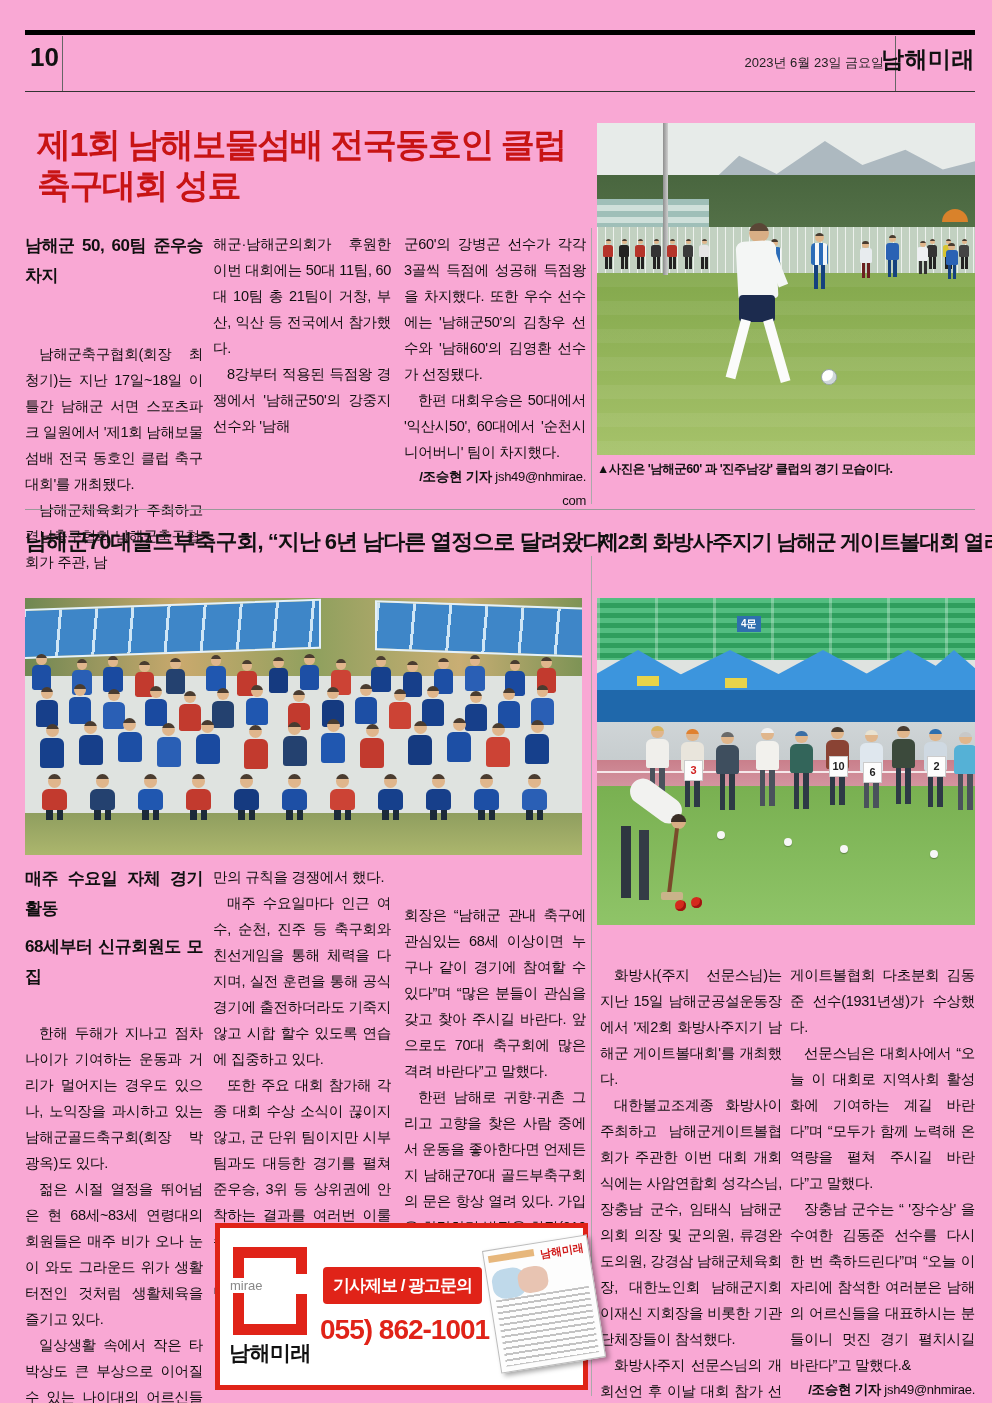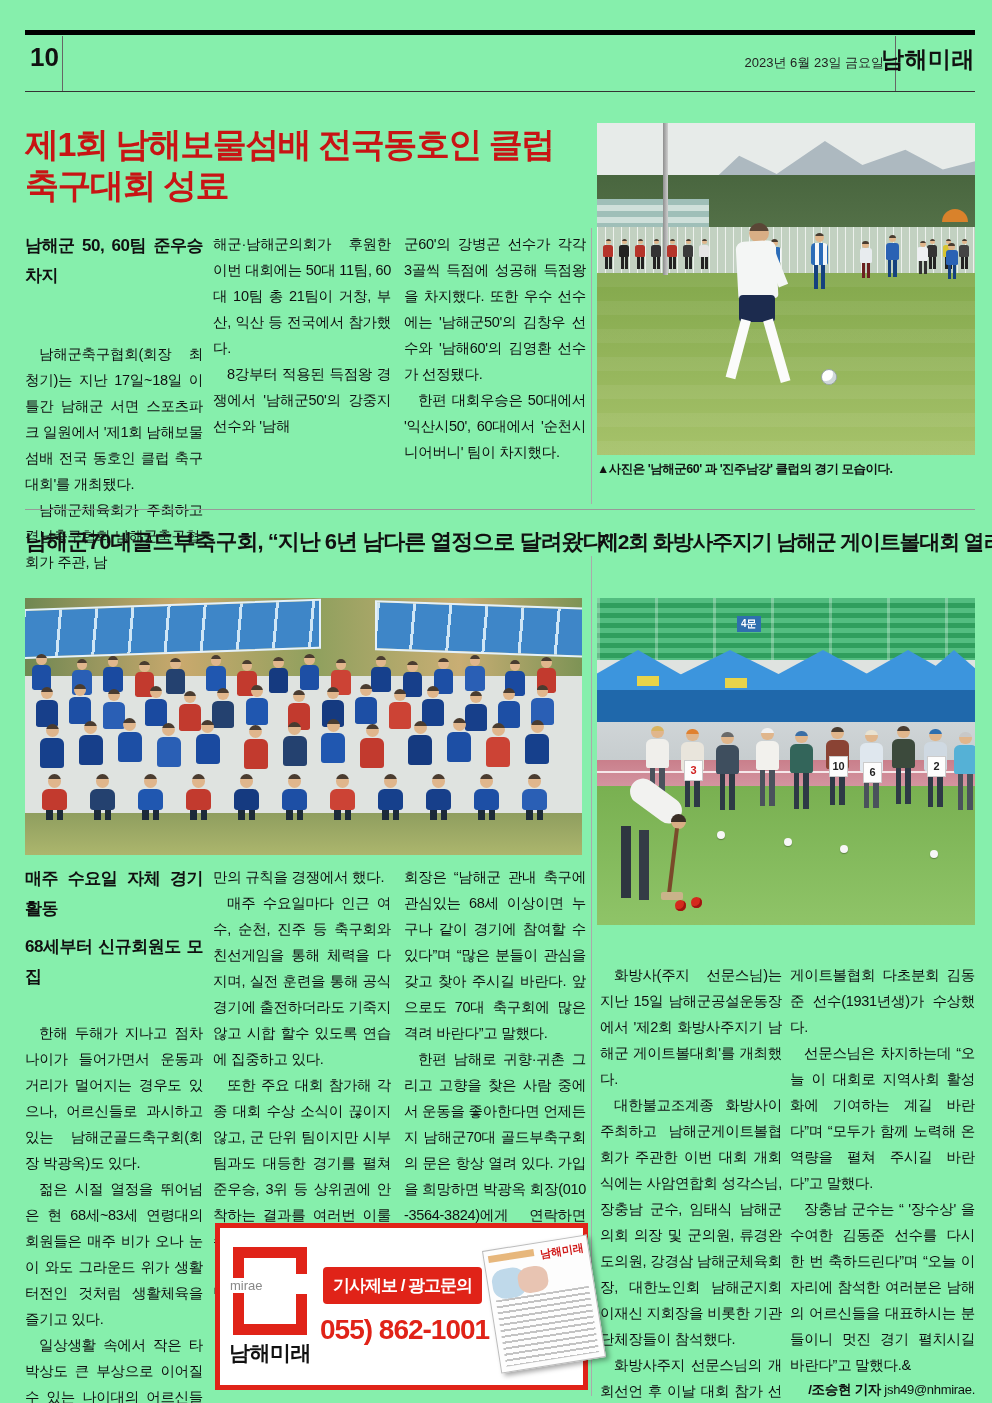--- a/index.html
+++ b/index.html
@@ -1,16 +1,16 @@
 <!DOCTYPE html>
 <html><head>
 <meta charset="utf-8">
 <style>
   html,body{margin:0;padding:0;background:#888;}
-  .page{position:relative;width:992px;height:1403px;margin:0 auto;background:#86efac;
+  .page{position:relative;width:992px;height:1403px;margin:0 auto;background:#f9a8d4;
         font-family:"Liberation Sans","DejaVu Sans",sans-serif;color:#111;overflow:hidden;}
   .abs{position:absolute;}
 
   
   .toprule{left:25px;right:17px;top:30px;height:5px;background:#000;}
   .hdr-bottom{left:25px;right:17px;top:91px;height:1px;background:#333;}
   .pageno{left:30px;top:42px;font-size:26px;font-weight:bold;}
   .hdr-v1{left:62px;top:36px;width:1px;height:55px;background:#666;}
   .section{left:0;right:0;top:46px;text-align:center;font-size:19px;font-weight:bold;
            letter-spacing:3px;text-decoration:underline;text-underline-offset:5px;}
@@ -111,21 +111,21 @@
 <div class="page">
 
   <div class="abs toprule"></div>
   <div class="abs pageno">10</div>
   <div class="abs hdr-v1"></div>
   <div class="abs dateline">2023년 6월 23일 금요일</div>
   <div class="abs hdr-v2"></div>
   <div class="abs masthead">남해미래</div>
   <div class="abs hdr-bottom"></div>
 
-  <div class="abs a1-headline" style="color: rgb(200, 20, 20);">제1회 남해보물섬배 전국동호인 클럽 축구대회 성료</div>
+  <div class="abs a1-headline" style="color: rgb(200, 20, 20); margin-left: 12px;">제1회 남해보물섬배 전국동호인 클럽 축구대회 성료</div>
 
   <div class="abs photo p1">
     <div class="abs sky"></div>
     <div class="abs mount"></div>
     <div class="abs trees"></div>
     <div class="abs bleach"></div>
     <div class="abs fence"></div>
     <div class="abs pitch"></div>
     <div class="abs mow"></div>
     <div class="abs pole"></div>
@@ -281,20 +281,21 @@
     <p>남해군축구협회(회장 최청기)는 지난 17일~18일 이틀간 남해군 서면 스포츠파크 일원에서 '제1회 남해보물섬배 전국 동호인 클럽 축구대회'를 개최됐다.</p>
     <p>남해군체육회가 주최하고 경남축구협회·남해군축구협회가 주관, 남</p>
   </div>
   <div class="col" style="left:213px;top:231px;">
     <p class="cont">해군·남해군의회가 후원한 이번 대회에는 50대 11팀, 60대 10팀 총 21팀이 거창, 부산, 익산 등 전국에서 참가했다.</p>
     <p>8강부터 적용된 득점왕 경쟁에서 '남해군50'의 강중지 선수와 '남해</p>
   </div>
   <div class="col" style="left:404px;top:231px;width:182px;">
     <p class="cont">군60'의 강병곤 선수가 각각 3골씩 득점에 성공해 득점왕을 차지했다. 또한 우수 선수에는 '남해군50'의 김창우 선수와 '남해60'의 김영환 선수가 선정됐다.</p>
     <p>한편 대회우승은 50대에서 '익산시50', 60대에서 '순천시니어버니' 팀이 차지했다.</p>
+    <p class="byline"><b>/조승현 기자</b> <span>jsh49@nhmirae.com</span></p>
   </div>
   <div class="abs vrule1"></div>
 
   <div class="abs divider"></div>
 
   <div class="abs a2-headline">남해군70대골드부축구회, “지난 6년 남다른 열정으로 달려왔다”</div>
   <div class="abs a3-headline">제2회 화방사주지기 남해군 게이트볼대회 열려</div>
   <div class="abs vrule2"></div>
 
   <div class="abs photo p2">
@@ -685,44 +686,44 @@
     <div class="abs gbball" style="left:120px;top:233px"></div>
     <div class="abs gbball" style="left:187px;top:240px"></div>
     <div class="abs gbball" style="left:243px;top:247px"></div>
     <div class="abs gbball" style="left:333px;top:252px"></div>
   </div>
 
   <div class="col" style="left:25px;top:864px;">
     <div class="subhead">매주 수요일 자체 경기 활동</div>
     <div class="subhead" style="margin-top:8px">68세부터 신규회원도 모집</div>
     <div style="height:28px"></div>
-    <p>한해 두해가 지나고 점차 나이가 들어가면서 운동과 거리가 멀어지는 경우도 있으나, 어르신들로 과시하고 있는 남해군골드축구회(회장 박광옥)도 있다.</p>
+    <p>한해 두해가 지나고 점차 나이가 기여하는 운동과 거리가 멀어지는 경우도 있으나, 노익장을 과시하고 있는 남해군골드축구회(회장 박광옥)도 있다.</p>
     <p>젊은 시절 열정을 뛰어넘은 현 68세~83세 연령대의 회원들은 매주 비가 오나 눈이 와도 그라운드 위가 생활 터전인 것처럼 생활체육을 즐기고 있다.</p>
     <p>일상생활 속에서 작은 타박상도 큰 부상으로 이어질 수 있는 나이대의 어르신들로 구성돼 걱정을 할 수도 있지만, 운동장 집결하면 우선 기본 스트레칭 등 몸풀기를 하며 그들</p>
   </div>
   <div class="col" style="left:213px;top:864px;">
     <p class="cont">만의 규칙을 경쟁에서 했다.</p>
     <p>매주 수요일마다 인근 여수, 순천, 진주 등 축구회와 친선게임을 통해 체력을 다지며, 실전 훈련을 통해 공식 경기에 출전하더라도 기죽지 않고 시합 할수 있도록 연습에 집중하고 있다.</p>
     <p>또한 주요 대회 참가해 각종 대회 수상 소식이 끊이지 않고, 군 단위 팀이지만 시부 팀과도 대등한 경기를 펼쳐 준우승, 3위 등 상위권에 안착하는 결과를 여러번 이룰 수 있었다.</p>
     <p>남해군70대골드부축구회 박광옥</p>
   </div>
-  <div class="col" style="left:404px;top:864px;width:182px;">
+  <div class="col" style="left:404px;top:902px;width:182px;">
     <p class="cont">회장은 “남해군 관내 축구에 관심있는 68세 이상이면 누구나 같이 경기에 참여할 수 있다”며 “많은 분들이 관심을 갖고 찾아 주시길 바란다. 앞으로도 70대 축구회에 많은 격려 바란다”고 말했다.</p>
     <p>한편 남해로 귀향·귀촌 그리고 고향을 찾은 사람 중에서 운동을 좋아한다면 언제든지 남해군70대 골드부축구회의 문은 항상 열려 있다. 가입을 희망하면 박광옥 회장(010-3564-3824)에게 연락하면 된다.</p>
     <p class="byline"><b>/조승현 기자</b> <span>jsh49@nhmirae.com</span></p>
   </div>
 
   <div class="col" style="left:600px;top:962px;width:182px;">
     <p>화방사(주지 선문스님)는 지난 15일 남해군공설운동장에서 '제2회 화방사주지기 남해군 게이트볼대회'를 개최했다.</p>
     <p>대한불교조계종 화방사이 주최하고 남해군게이트볼협회가 주관한 이번 대회 개회식에는 사암연합회 성각스님, 장충남 군수, 임태식 남해군의회 의장 및 군의원, 류경완 도의원, 강경삼 남해군체육회장, 대한노인회 남해군지회 이재신 지회장을 비롯한 기관단체장들이 참석했다.</p>
     <p>화방사주지 선문스님의 개회선언 후 이날 대회 참가 선수중 최고령 선수에게 수여하는 '장수상' 은 남해군</p>
   </div>
   <div class="col" style="left:790px;top:962px;width:185px;">
     <p class="cont">게이트볼협회 다초분회 김동준 선수(1931년생)가 수상했다.</p>
-    <p>선문스님은 차지하는데 “오늘 이 대회로 지역사회 활성화에 기여하는 계길 바란다”며 “모두가 함께 노력해 온 역량을 펼쳐 주시길 바란다”고 말했다.</p>
+    <p>선문스님은 대회사에서 “오늘 이 대회로 지역사회 활성화에 기여하는 계길 바란다”며 “모두가 함께 노력해 온 역량을 펼쳐 주시길 바란다”고 말했다.</p>
     <p>장충남 군수는 “ '장수상' 을 수여한 김동준 선수를 다시 한 번 축하드린다”며 “오늘 이 자리에 참석한 여러분은 남해의 어르신들을 대표하시는 분들이니 멋진 경기 펼치시길 바란다”고 말했다.&amp;</p>
     <p class="byline"><b>/조승현 기자</b> <span>jsh49@nhmirae.com</span></p>
   </div>
 
   <div class="abs ad">
     <div class="ad-left">
       <div class="adlogo">
         <div class="notch"></div>
         <span class="mir">mirae</span>
       </div>

